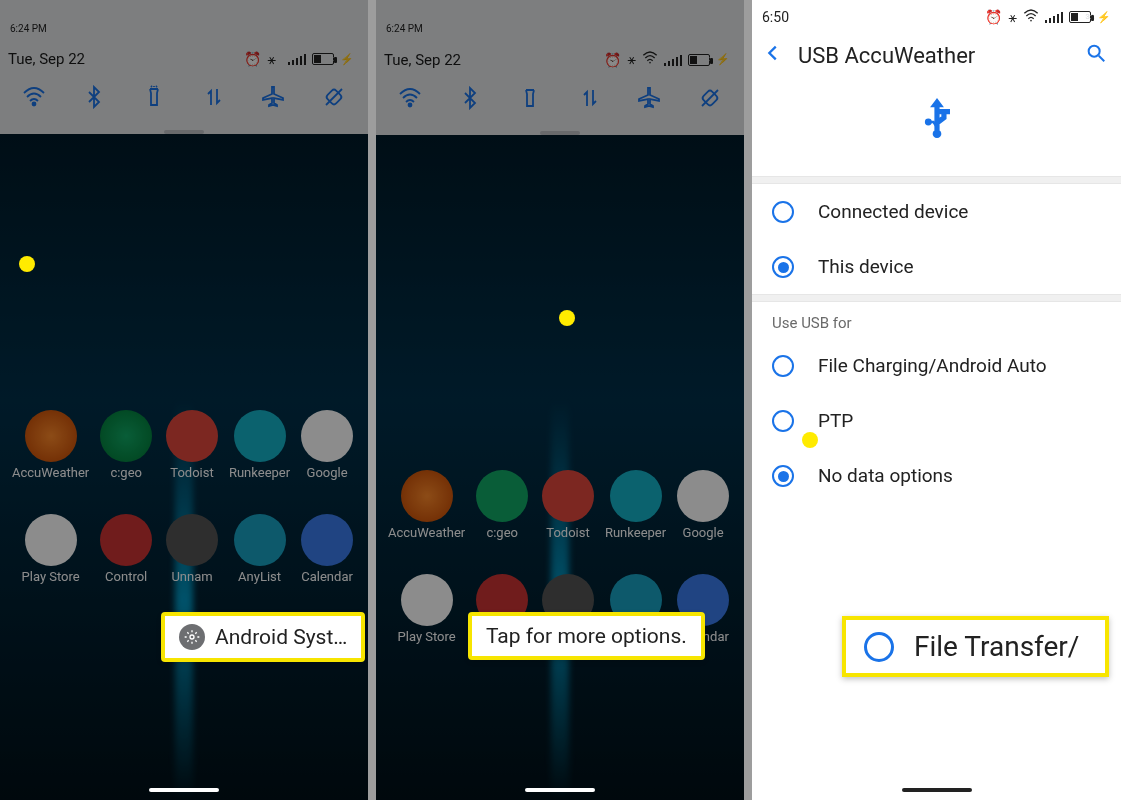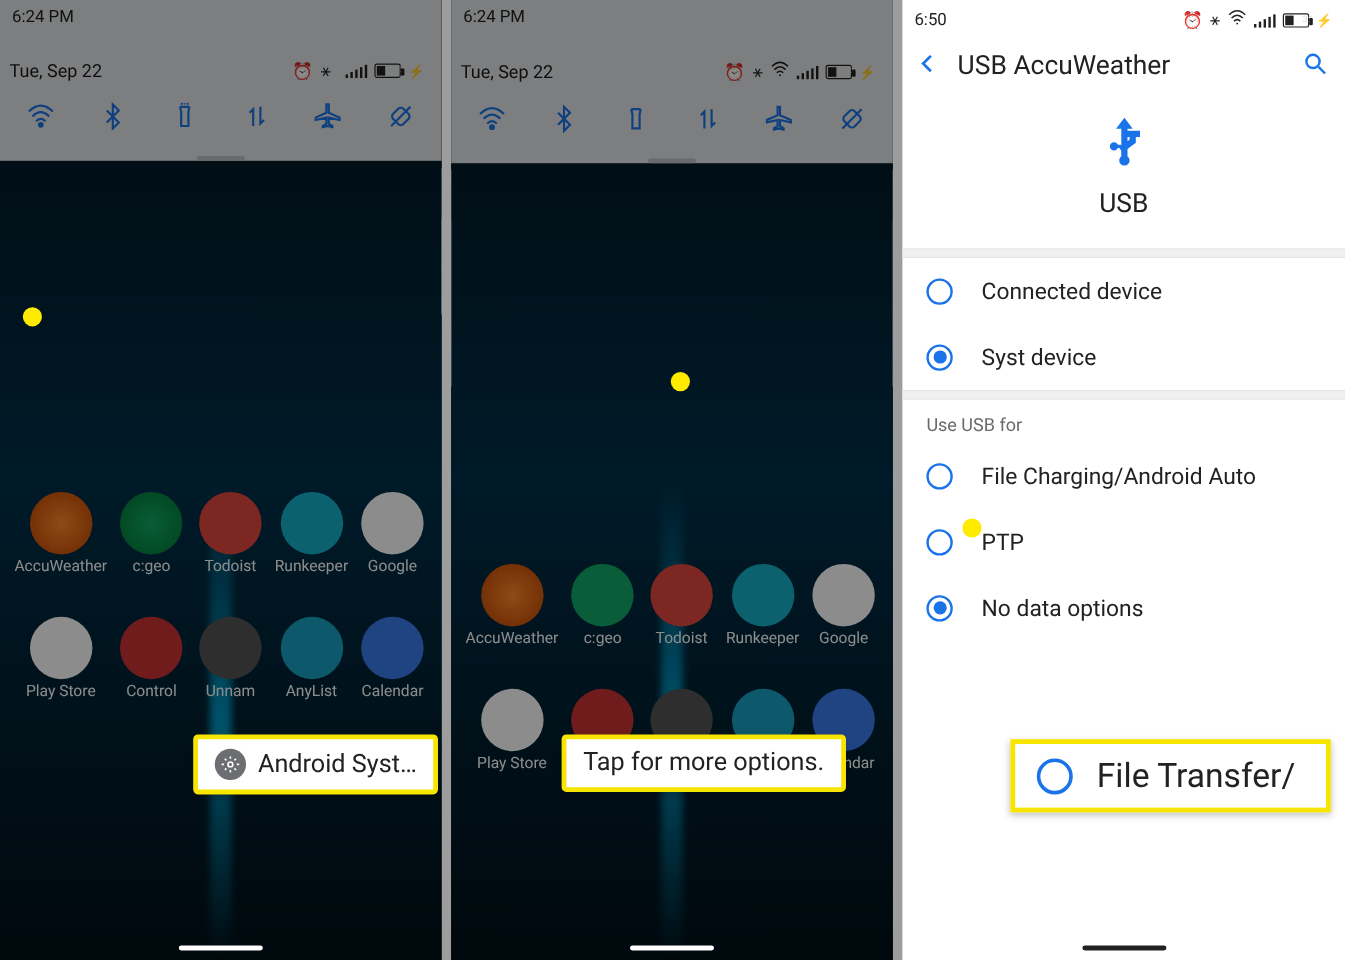--- a/index.html
+++ b/index.html
@@ -8,21 +8,21 @@
   .phone1, .phone2 { background: #000; }
   .phone3 { flex: 0 0 369px; background: #fff; }
   .divider { flex: 0 0 8px; background: #9d9d9d; height: 100%; }
   .overlay-dark { position: absolute; inset: 0; background: rgba(0,0,0,0.45); pointer-events: none; }
 
   
   .home-bg { position: absolute; top: 0; left:0; right:0; bottom:0; background: linear-gradient(180deg,#001018 0%, #00304a 50%, #001018 100%); }
   .beam { position:absolute; left:50%; top:400px; width:18px; height:400px; transform:translateX(-50%); background: linear-gradient(180deg, rgba(0,200,255,.0), rgba(0,200,255,.7), rgba(0,200,255,.0)); filter: blur(3px); }
 
   .shade { position: relative; background: #e4e6e8; color: #1a1a1a; }
-  .statusbar { display:flex; justify-content: space-between; align-items:flex-start; padding: 6px 10px 0 10px; height: 34px; font-size: 14px; color:#222; }
+  .statusbar { display:flex; justify-content: space-between; align-items:flex-end; padding: 6px 10px 0 10px; height: 34px; font-size: 10px; color:#222; }
   .sb-icons { display:flex; gap:6px; align-items:center; font-size:14px; color:#222;}
   .batt { display:inline-block; width:22px; height:12px; border:1.3px solid #222; border-radius:2px; position:relative;}
   .batt:after{content:""; position:absolute; right:-4px; top:3px; width:3px; height:6px; background:#222; border-radius:1px;}
   .batt-fill{position:absolute; left:1px; top:1px; bottom:1px; width:7px; background:#222;}
   .batt-num{font-size:8px; position:absolute; left:15px; top:-0.5px; color:#e4e6e8; font-weight:600;font-family:Liberation Mono, monospace;}
 
   .shade-row2 { display:flex; justify-content: space-between; align-items:center; padding: 16px 14px 0 8px; font-size:15px;}
   .qs-row { display:flex; justify-content: space-around; padding: 14px 4px 18px 4px; }
   .qs-ic { width:30px; height:30px; display:flex; align-items:center; justify-content:center; color:#1a73e8; }
   .qs-ic svg { width:24px; height:24px; stroke:#1a73e8; fill:none; stroke-width:1.8; }
@@ -63,21 +63,21 @@
   .back-ch { color:#1a73e8; }
   .back-ch svg{width:22px;height:22px;stroke:#1a73e8;stroke-width:2.5;fill:none;}
   .set-title { font-size:22px; color:#222; flex:1;}
   .srch { color:#1a73e8;}
   .srch svg{width:22px;height:22px;stroke:#1a73e8;stroke-width:2.2;fill:none;}
   .usb-hero { text-align:center; padding:10px 0 24px 0;}
   .usb-hero svg{ width:42px; height:52px; stroke:#1a73e8; fill:#1a73e8;}
   .usb-lbl { font-size:22px; color:#222; padding-top:6px;}
   .section-gap { height:8px; background:#f0f0f0; border-top:1px solid #e6e6e6; border-bottom:1px solid #e6e6e6;}
   .sect-title { font-size:15px; color:#6a6a6a; padding:12px 20px 6px 20px;}
-  .opt { display:flex; align-items:center; gap:24px; padding:16px 20px; font-size:19px; color:#222;}
+  .opt { display:flex; align-items:flex-end; gap:24px; padding:16px 20px; font-size:19px; color:#222;}
   .radio { width:22px; height:22px; border:2.4px solid #1a73e8; border-radius:50%; display:flex; align-items:center; justify-content:center; flex-shrink:0;}
   .radio.sel:after{ content:""; width:11px; height:11px; background:#1a73e8; border-radius:50%;}
   .nav-pill3 { position:absolute; bottom:8px; left:50%; transform:translateX(-50%); width:70px; height:4px; background:#222; border-radius:2px;}
 
   .callout3 { position:absolute; background:#fff; border:4px solid #f7e500; padding:10px 18px; font-size:28px; color:#222; display:flex; align-items:center; gap:20px; box-shadow:0 2px 6px rgba(0,0,0,.25); right:12px; left:90px;}
   .callout3 .radio{width:30px;height:30px;border-width:3px;}
 
   .signal{display:inline-flex;align-items:flex-end;gap:1.5px;height:12px;}
   .signal i{width:2.5px;background:#222;display:block;}
 </style>
@@ -434,30 +434,29 @@
           <circle cx="10" cy="10" r="6"></circle>
           <line x1="15" y1="15" x2="21" y2="21"></line>
         </svg></span>
   </div>
   <div class="usb-hero">
     <svg viewBox="0 0 24 30">
         <path d="M12 2l-3 4h2v14a2 2 0 1 0 2 0v-4l4-3v-3h2v-2h-5v2h1v2l-2 1.5V6h2z" fill="#1a73e8"></path>
         <circle cx="7" cy="15" r="1.5" fill="#1a73e8"></circle>
         <path d="M8 15h2l2 3" stroke="#1a73e8" stroke-width="1.5" fill="none"></path>
       </svg>
-    <div class="usb-lbl">USB</div>
   </div>
   <div class="section-gap"></div>
   <div class="opt">
     <span class="radio"></span>
     <span>Connected device</span>
   </div>
   <div class="opt">
     <span class="radio sel"></span>
-    <span>Syst device</span>
+    <span>This device</span>
   </div>
   <div class="section-gap"></div>
   <div class="sect-title">Use USB for</div>
   <div class="opt">
     <span class="radio"></span>
     <span>File Charging/Android Auto</span>
   </div>
   <div class="opt">
     <span class="radio"></span>
     <span>PTP</span>

